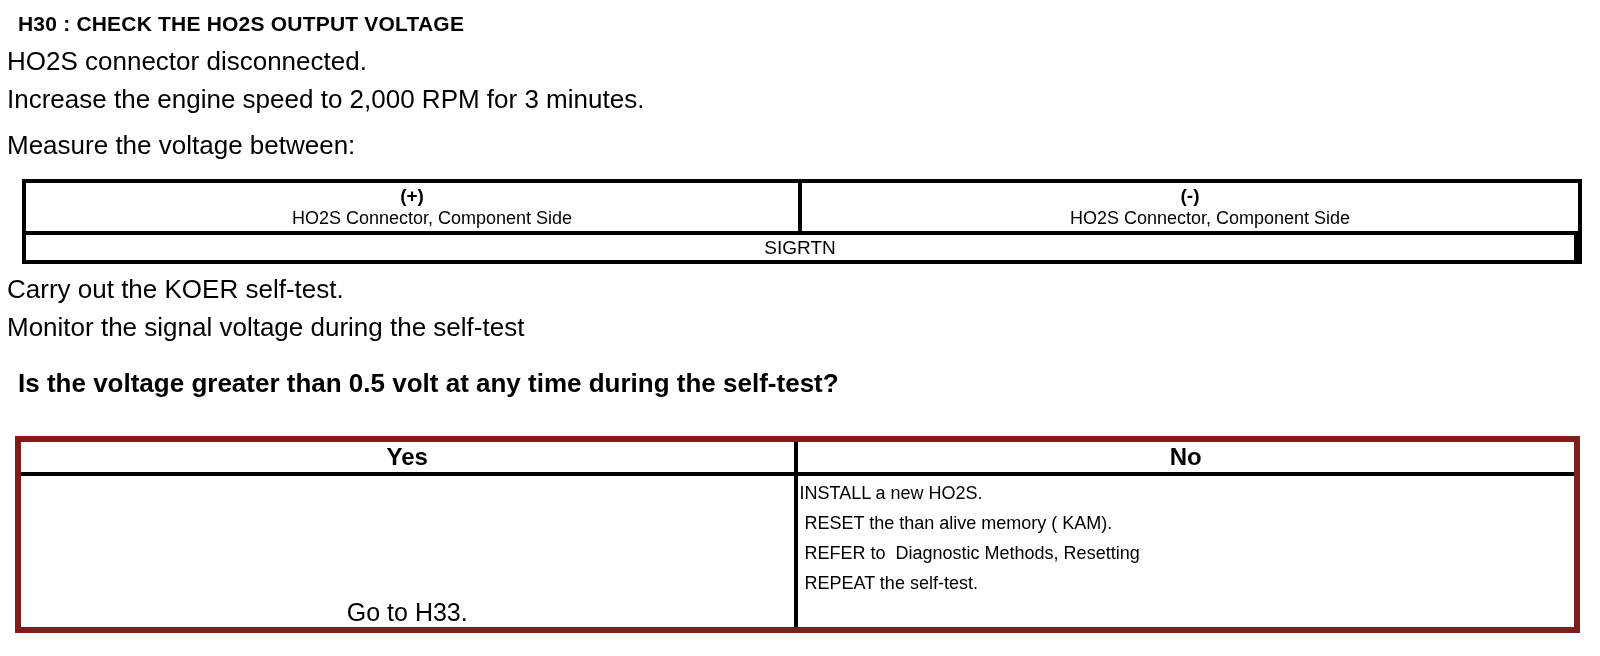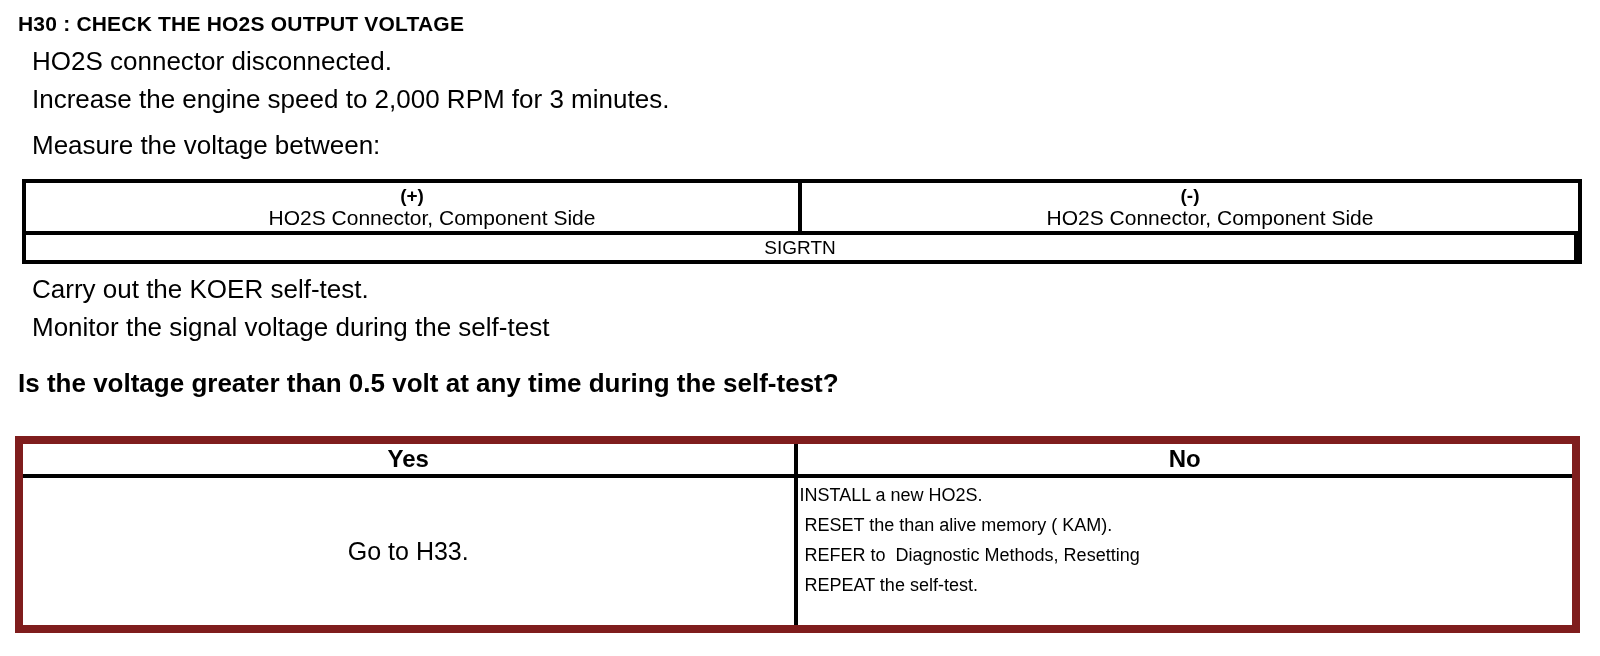--- a/index.html
+++ b/index.html
@@ -22,21 +22,21 @@
     left: 18px;
     top: 12px;
     font-size: 21px;
     font-weight: bold;
     letter-spacing: 0.2px;
     white-space: nowrap;
   }
 
   
   .body-line {
-    left: 32px;
+    left: 7px;
     font-size: 26px;
     white-space: nowrap;
     text-align: center;
   }
   .line-1 { top: 46px; }
   .line-2 { top: 84px; }
   .line-3 { top: 130px; }
   .line-4 { top: 274px; }
   .line-5 { top: 312px; }
   .question-line {
@@ -63,38 +63,38 @@
     box-sizing: border-box;
   }
   .meas-row .meas-cell:first-child { border-right: 4px solid #000; }
   .meas-polarity {
     font-size: 19px;
     font-weight: bold;
     line-height: 23px;
     padding-top: 1px;
   }
   .meas-location {
-    font-size: 21px;
+    font-size: 18px;
     line-height: 22px;
     padding-bottom: 2px;
     padding-left: 40px;
   }
   .meas-signal {
     font-size: 19px;
     line-height: 25px;
   }
 
   
   .decision-table {
     left: 15px;
     top: 436px;
     width: 1565px;
     height: 197px;
     box-sizing: border-box;
-    border: 8px solid #7f1d1d;
+    border: 6px solid #7f1d1d;
     display: flex;
     flex-direction: column;
   }
   .decision-header {
     display: flex;
     border-bottom: 4px solid #000;
     flex: 0 0 auto;
   }
   .decision-header .dec-cell {
     flex: 1 1 50%;
@@ -108,21 +108,21 @@
   .decision-header .dec-cell:first-child { border-right: 4px solid #000; }
   .decision-body {
     display: flex;
     flex: 1 1 auto;
     min-height: 0;
   }
   .dec-yes-cell {
     flex: 1 1 50%;
     border-right: 4px solid #000;
     display: flex;
-    align-items: center;
+    align-items: flex-end;
     justify-content: center;
     font-size: 25px;
     box-sizing: border-box;
   }
   .dec-no-cell {
     flex: 1 1 50%;
     font-size: 18px;
     line-height: 30px;
     padding: 2px 4px 0 2px;
     box-sizing: border-box;

